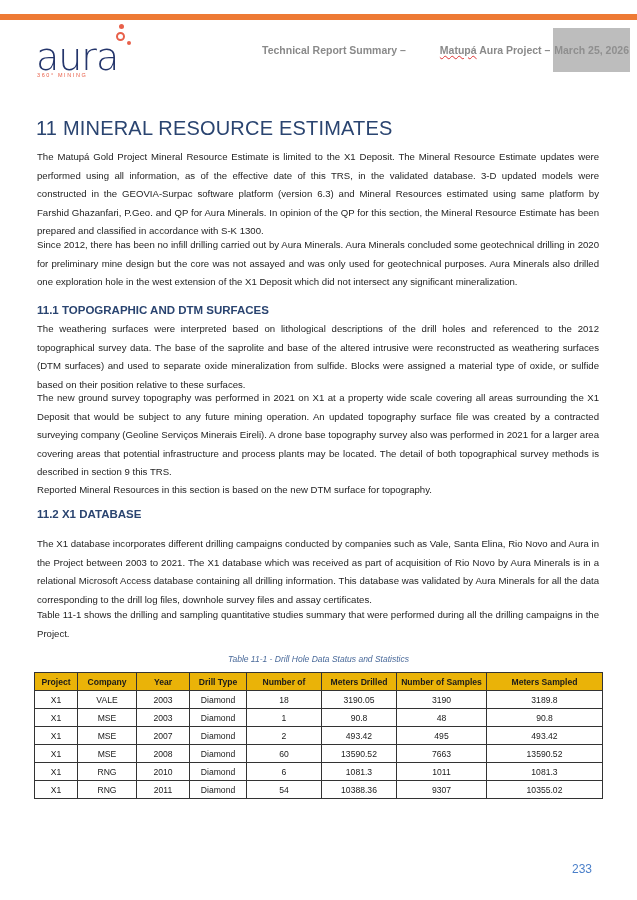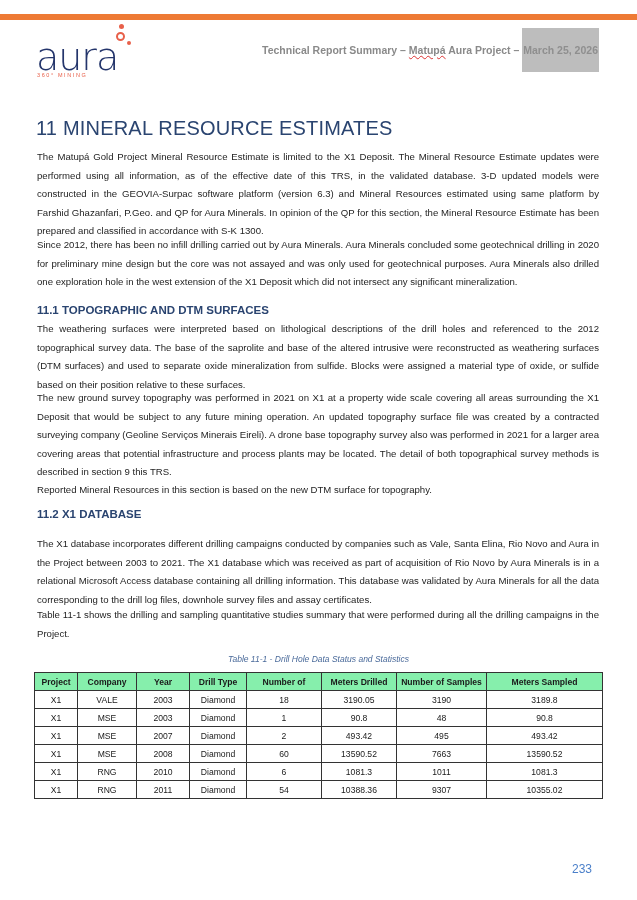--- a/index.html
+++ b/index.html
@@ -6,29 +6,29 @@
   body { width:637px; height:900px; position:relative; overflow:hidden;
          font-family:"Liberation Sans", sans-serif; color:#1a1a1a; }
   .topbar { position:absolute; left:0; top:14px; width:637px; height:6px; background:#ee7a34; }
   .logo { position:absolute; left:36px; top:22px; width:110px; height:60px; }
   .logo-word { position:absolute; left:0; top:16px; font-size:38px; color:#24356b; letter-spacing:-1px; line-height:1; font-family:"DejaVu Sans", sans-serif; font-weight:300;}
   .logo-tag { position:absolute; left:1px; top:50px; font-size:5.5px; color:#e8604a; letter-spacing:1.6px; }
   .logo-dot1 { position:absolute; left:83px; top:2px; width:5px; height:5px; border-radius:50%; background:#e8604a; }
   .logo-ring { position:absolute; left:80px; top:10px; width:9px; height:9px; border-radius:50%; border:2px solid #e8604a; box-sizing:border-box; }
   .logo-dot2 { position:absolute; left:91px; top:19px; width:4px; height:4px; border-radius:50%; background:#e8604a; }
   .header-text { position:absolute; left:262px; top:44px; font-size:10.5px; color:#8a8a8a; font-weight:bold; white-space:nowrap; }
-  .header-text .proj { text-decoration:underline wavy #d33; text-decoration-thickness:1px; }
+  .header-text .proj { text-decoration:underline wavy #d33; text-decoration-thickness:1px;margin-left:31px; }
   .header-text .date { background:#bdbdbd; color:#8f8f8f; padding:16px 1px; }
   .h1 { position:absolute; left:36px; top:117px; font-size:20px; color:#2a4470; font-weight:normal; letter-spacing:0.2px; }
   .p { position:absolute; left:37px; width:562px; font-size:9.6px; line-height:18.6px; text-align:justify; color:#1e1e1e; }
   .h2 { position:absolute; left:37px; font-size:11.5px; font-weight:bold; color:#2a4470; }
   .caption { position:absolute; left:0; width:637px; top:654px; text-align:center; font-size:8.5px; font-style:italic; color:#4a6a9a; }
   table { position:absolute; left:34px; top:672px; width:569px; border-collapse:collapse; font-size:8.6px; }
   th, td { border:1px solid #333; text-align:center; height:17px; padding:0; }
-  th { background:#86efac; font-weight:bold;margin-left:27px; }
+  th { background:#eab308; font-weight:bold;margin-left:27px; }
   .pagenum { position:absolute; left:572px; top:862px; font-size:12px; color:#4a7fc9; }
 </style>
 </head>
 <body>
 
 <div class="topbar"></div>
 
 <div class="logo">
   <span class="logo-dot1"></span>
   <span class="logo-ring"></span>

